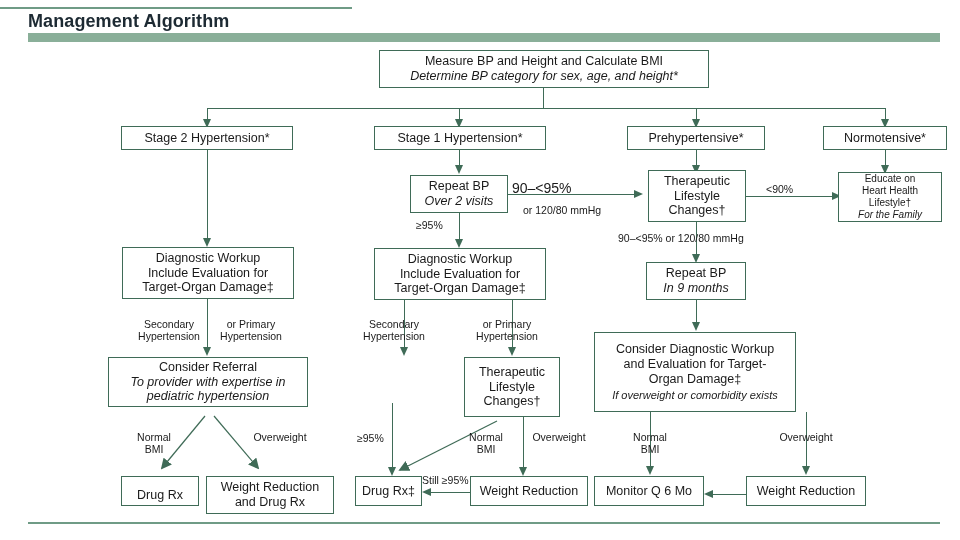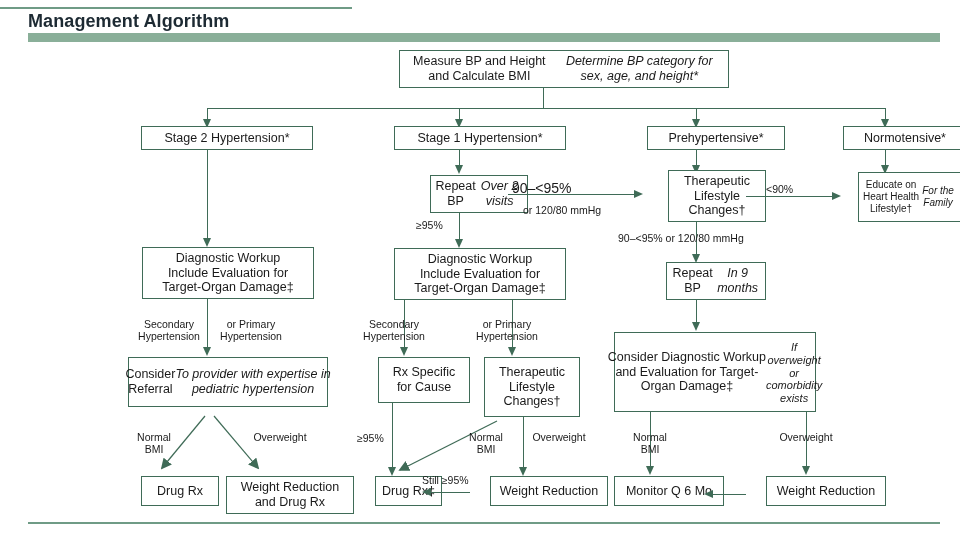--- a/index.html
+++ b/index.html
@@ -49,27 +49,26 @@
     background: #6f9b86;
   }
   
   .box {
     position: absolute;
     box-sizing: border-box;
     border: 1px solid #3f6b57;
     background: #ffffff;
     color: #1a1a1a;
     display: flex;
-    flex-direction: row;
+    flex-direction: column;
     align-items: center;
     justify-content: center;
     text-align: center;
     line-height: 1.18;
     padding: 2px 4px;
-    margin-left: 20px;
   }
   .box .ttl { display:block; }
   .box .sub {
     display:block;
     font-style: italic;
   }
   
   .vline, .hline {
     position: absolute;
     background: #3f6b57;
@@ -258,24 +257,20 @@
   <div class="vline" style="left:404px; top:300px; height:47px;"></div>
   <div class="arrowd" style="left:399.5px; top:347px;"></div>
   <div class="vline" style="left:512px; top:300px; height:47px;"></div>
   <div class="arrowd" style="left:507.5px; top:347px;"></div>
 
   <div class="elabel" style="left:358px; top:318px; font-size:10.5px; text-align:center; width:72px;">Secondary
 Hypertension</div>
   <div class="elabel" style="left:468px; top:318px; font-size:10.5px; text-align:center; width:78px;">or Primary
 Hypertension</div>
 
-  <div class="box" style="left:358px; top:357px; width:92px; height:46px; font-size:12.5px; white-space:pre;">
-    <span class="ttl">Rx Specific
-for Cause</span>
-  </div>
 
   <div class="box" style="left:464px; top:357px; width:96px; height:60px; font-size:12.5px; white-space:pre;">
     <span class="ttl">Therapeutic
 Lifestyle
 Changes†</span>
   </div>
 
   <div class="vline" style="left:392px; top:403px; height:64px;"></div>
   <div class="arrowd" style="left:387.5px; top:467px;"></div>
   <div class="elabel" style="left:357px; top:432px; font-size:10.5px;">≥95%</div>
@@ -299,21 +294,21 @@
 
   <div class="vline" style="left:650px; top:412px; height:54px;"></div>
   <div class="arrowd" style="left:645.5px; top:466px;"></div>
   <div class="vline" style="left:806px; top:412px; height:54px;"></div>
   <div class="arrowd" style="left:801.5px; top:466px;"></div>
 
   <div class="elabel" style="left:620px; top:431px; font-size:10.5px; text-align:center; width:60px;">Normal
 BMI</div>
   <div class="elabel" style="left:768px; top:431px; font-size:10.5px; text-align:center; width:76px;">Overweight</div>
 
-  <div class="box" style="left:121px; top:476px; width:78px; height:30px; font-size:12.5px;">
+  <div class="box" style="left:121px; top:476px; width:78px; height:30px; font-size:12.5px;justify-content:flex-end;">
     <span class="ttl">Drug Rx</span>
   </div>
 
   <div class="box" style="left:206px; top:476px; width:128px; height:38px; font-size:12.5px; white-space:pre;">
     <span class="ttl">Weight Reduction
 and Drug Rx</span>
   </div>
 
   <div class="box" style="left:355px; top:476px; width:67px; height:30px; font-size:12.5px;align-items:center;">
     <span class="ttl">Drug Rx‡</span>

